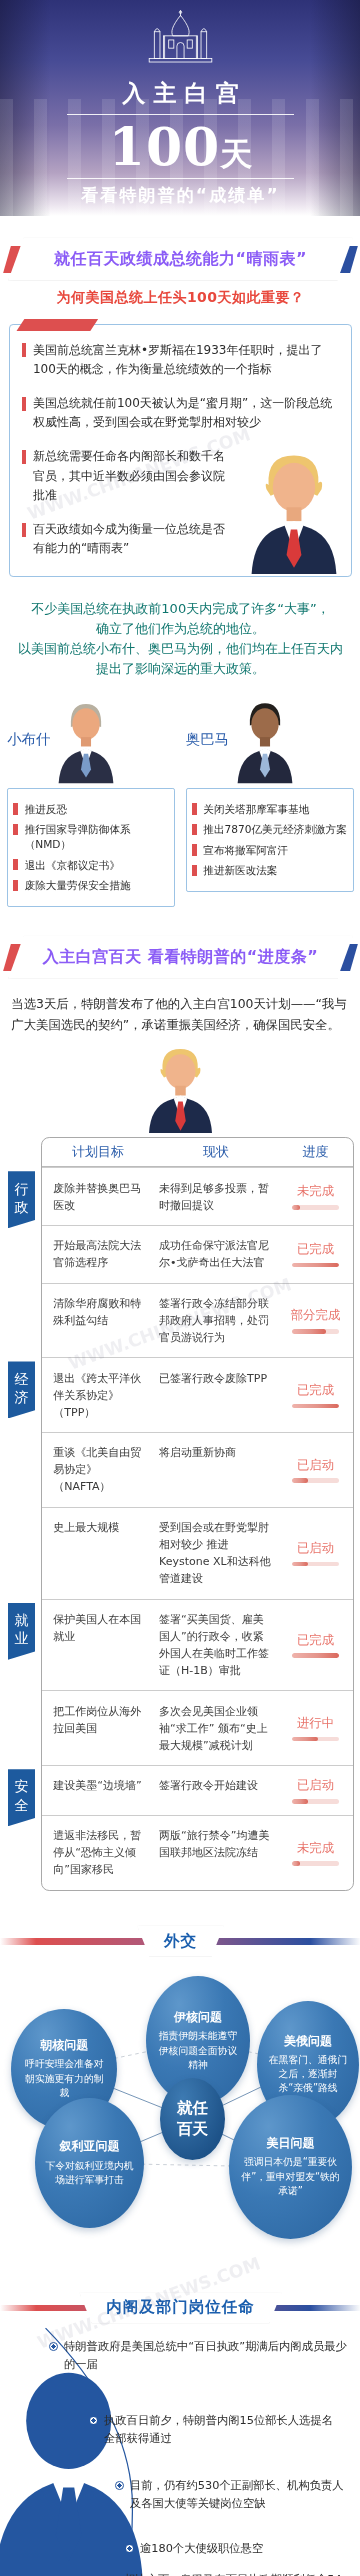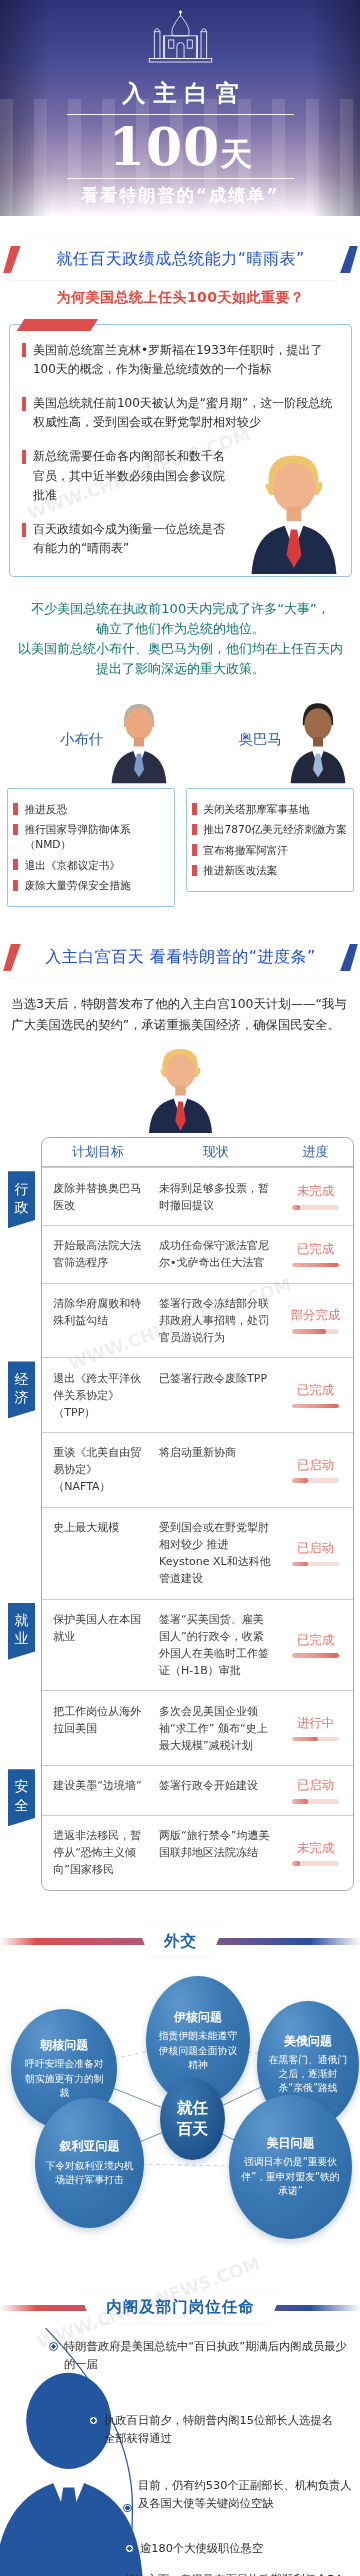--- a/index.html
+++ b/index.html
@@ -24,21 +24,21 @@
   .hero-t2 .unit { font-size: 32px; font-weight: bold; }
   .hero-t3 { color:#fff; font-weight: bold; font-size: 17px; letter-spacing: 2.1px; margin-top: 4.1px; }
 
   
   .ribbon { position: relative; height: 43px; margin: 21.6px 8.2px 0; }
   .ribbon .wedge-l { position:absolute; left:-1px; top:8.2px; width:67px; height:27px; background:#dd4f4f; transform: skewX(-16deg); }
   .ribbon .wedge-r { position:absolute; right:-1px; top:8.2px; width:67px; height:27px; background:#2b4fa0; transform: skewX(-16deg); }
   .ribbon .face { position:absolute; inset:0; background:#fff; box-shadow: 0 1.5px 4.6px rgba(0,0,0,.22);
     clip-path: polygon(15.5px 0, 100% 0, calc(100% - 15.5px) 100%, 0 100%);
     display:flex; align-items:center; justify-content:center;
-    color:#1d4ed8; font-weight:normal; font-size:16px; letter-spacing:0.5px; }
+    color:#8b5cf6; font-weight:bold; font-size:16px; letter-spacing:0.5px; }
 
   .tbanner { position: relative; height: 31px; }
   .tbanner .bar { position:absolute; left:0; right:0; top:12.4px; height:6.7px;
     background: linear-gradient(90deg, rgba(221,79,79,0) 0%, #dd4f4f 10%, #a85a80 46%, #2b4fa0 86%, rgba(43,79,160,0) 100%); }
   .tbanner .face { position:absolute; top:0; bottom:0; left:50%; transform:translateX(-50%);
     background:#fff; box-shadow: 0 1px 3.6px rgba(0,0,0,.2);
     clip-path: polygon(0 0, 100% 0, calc(100% - 12.4px) 100%, 12.4px 100%);
     display:flex; align-items:center; justify-content:center; padding: 0 27px;
     color:#1b5fae; font-weight:bold; font-size:15.5px; white-space:nowrap; letter-spacing:1px; }
 
@@ -52,21 +52,21 @@
   .ib-item { display:flex; margin-bottom: 14.4px; font-size: 12px; line-height: 1.62; color:#2c2c2c; }
   .ib-bar { flex:none; width: 4.6px; height: 14px; background:#dd4f4f; margin: 2.6px 6.7px 0 0; }
   .ib-pad { padding-right: 106px; }
   .ib-avatar { position:absolute; right: 4.1px; bottom: 0; width: 106px; height: 131px; overflow:hidden; }
 
   .rednote { text-align:center; color:#0f766e; font-size: 13px; line-height: 1.55; margin-top: 21.6px; }
 
   
   .pres-wrap { display:flex; justify-content:space-between; padding: 0 7.2px; margin-top: 11.3px; }
   .pres-col { width: 168px; }
-  .pres-head { display:flex; align-items:flex-end; justify-content:flex-end; gap: 0; height: 97px; }
+  .pres-head { display:flex; align-items:flex-end; justify-content:flex-start; gap: 0; height: 97px; }
   .pres-name { color:#2a5caa; font-size: 14.4px; align-self:center; }
   .pres-box { border: 1px solid #9cc3e5; border-radius: 2.1px; padding: 7.2px 5.2px; min-height: 87px; }
   .pres-item { display:flex; font-size: 10.6px; line-height: 1.4; margin: 5.7px 0; color:#2c2c2c; }
   .pres-item .ib-bar { height: 11.3px; margin-top: 1.5px; }
 
   
   .intro { font-size: 12.4px; line-height: 1.68; margin: 15.5px 11.3px 0; color:#2c2c2c; }
   .stand { display:flex; justify-content:center; margin-top: 7.2px; height: 90px; }
 
   
@@ -113,21 +113,21 @@
   
   .cab { position: relative; height: 291px; margin-top: 2.1px; }
   .cab .sil { position:absolute; left: -9.3px; top: 23px; }
   .cab svg.arc { position:absolute; inset:0; }
   .cab-item { position:absolute; display:flex; gap: 6.2px; align-items:flex-start; }
   .cab-dot { flex:none; width: 8.8px; height: 8.8px; border-radius: 50%; border: 1.5px solid #2456a0;
     background: radial-gradient(circle, #2456a0 0 2.1px, #fff 2.1px); margin-top: 3.6px; }
   .cab-tx { font-size: 11.3px; line-height: 1.55; color:#2c2c2c; }
   .ci1 { left: 49px;  top: 13px;  width: 299px; }
   .ci2 { left: 89px; top: 87px; width: 247px; }
-  .ci3 { left: 123px; top: 152px; width: 231px; align-items: flex-end; }
+  .ci3 { left: 115px; top: 152px; width: 231px; }
   .ci4 { left: 125px; top: 215px; width: 228px; }
   .ci5 { left: 109px; top: 246px; width: 242px; }
 
   .wm { position:absolute; color: rgba(100,100,130,.10); font-size: 17.5px; font-weight:bold;
     transform: rotate(-20deg); white-space: nowrap; pointer-events:none; z-index: 5; }
 </style>
 </head>
 <body>
 
 <div class="page">

